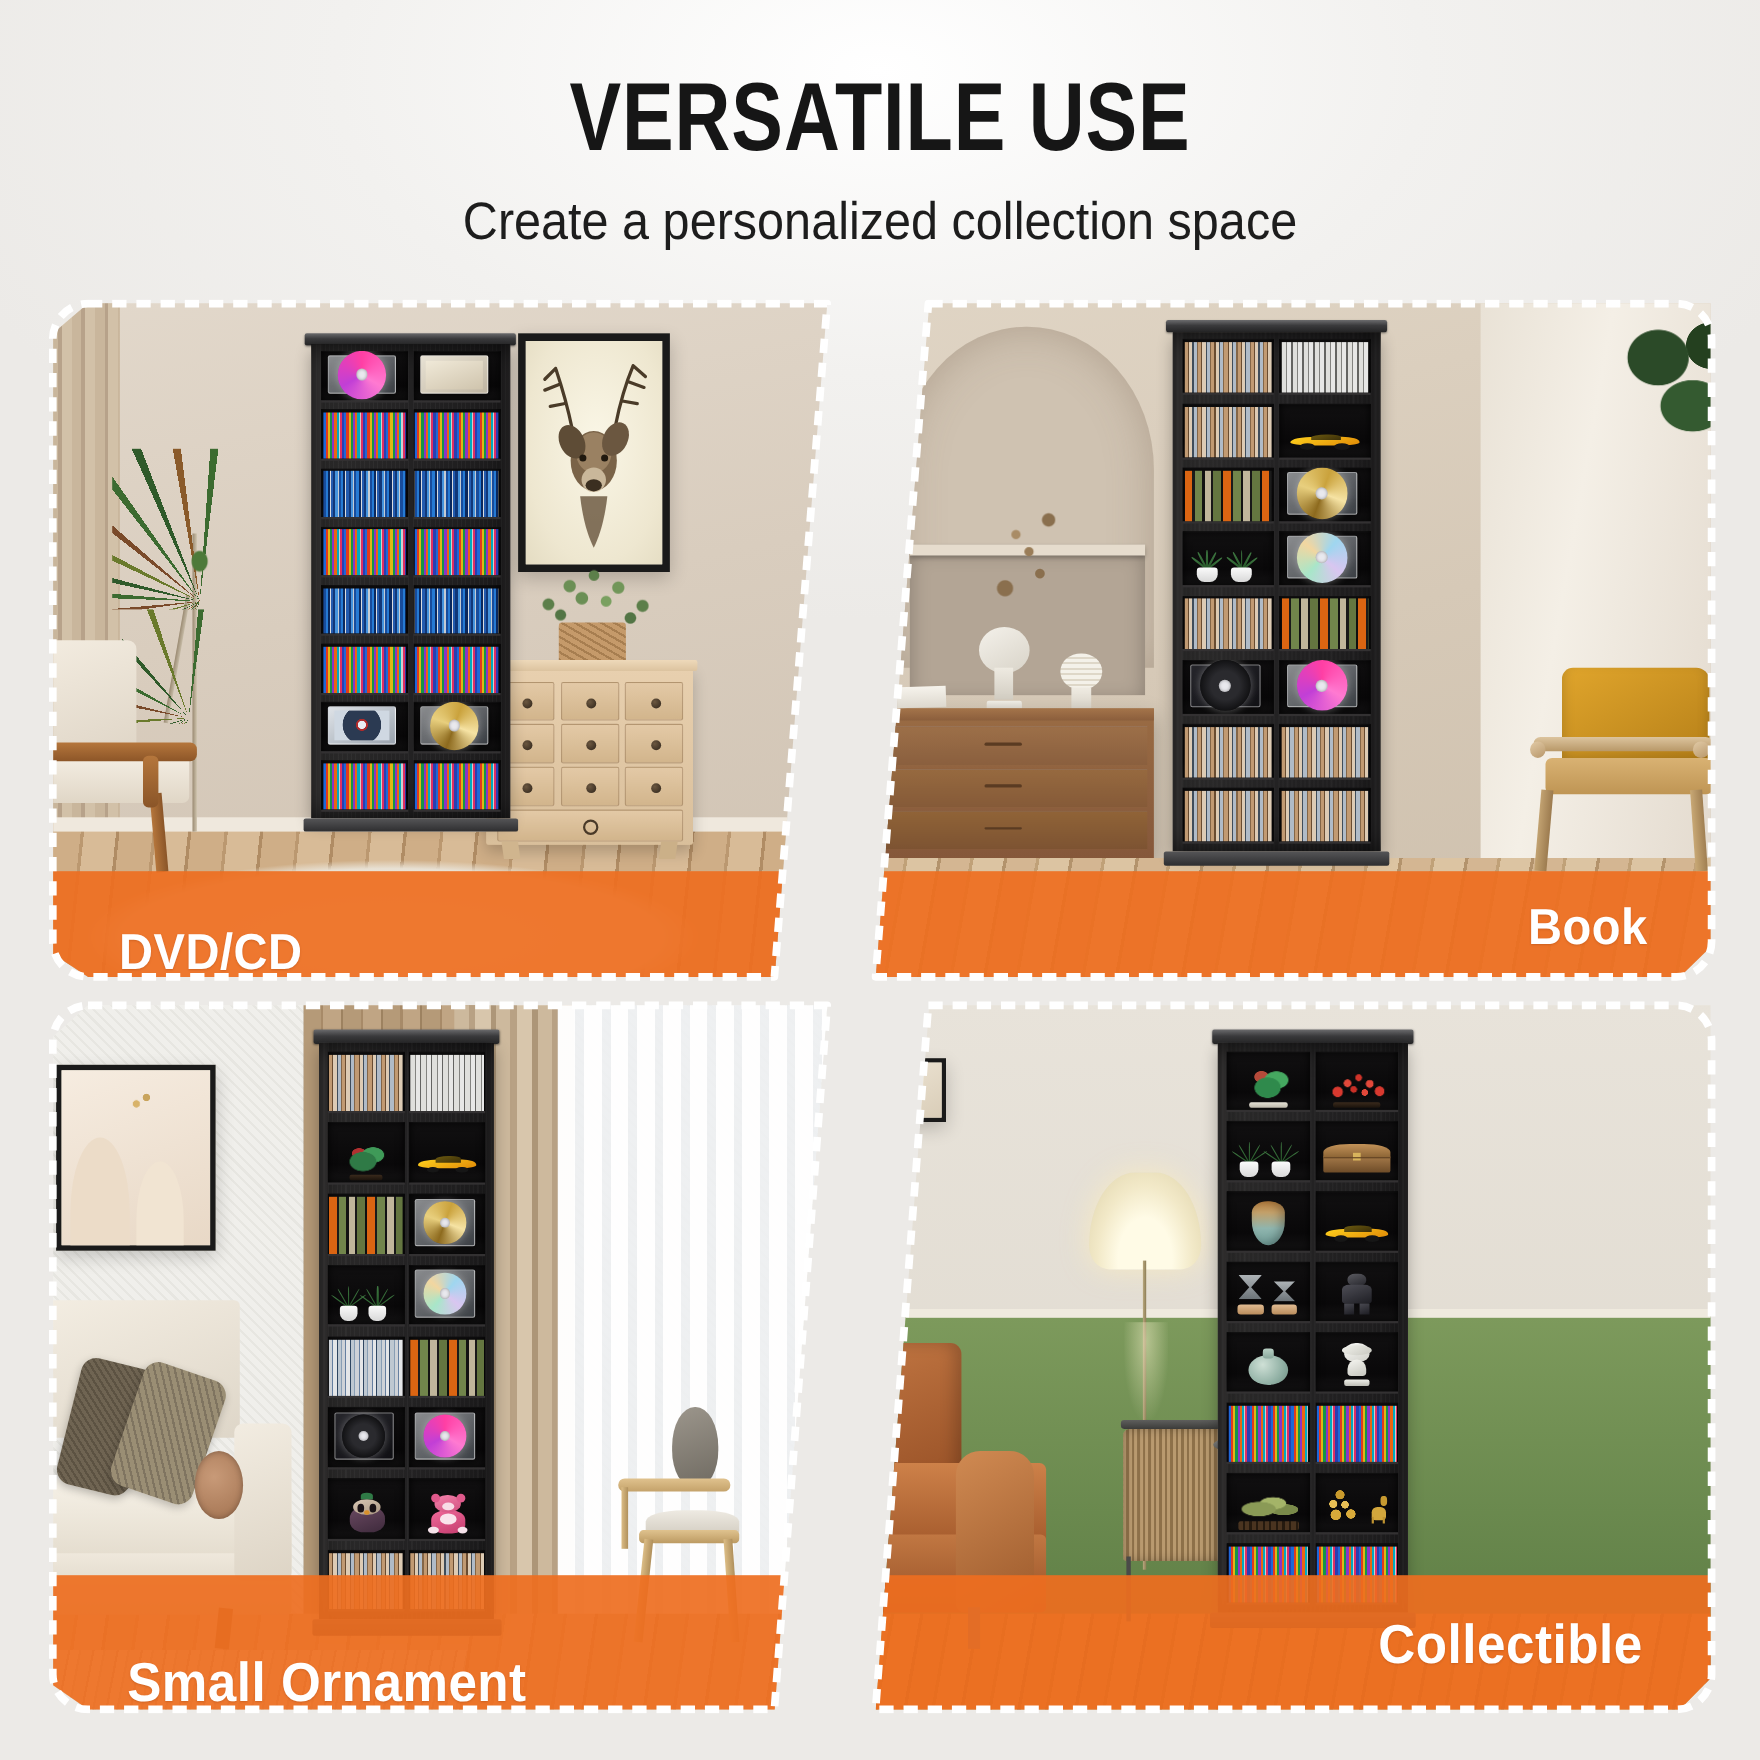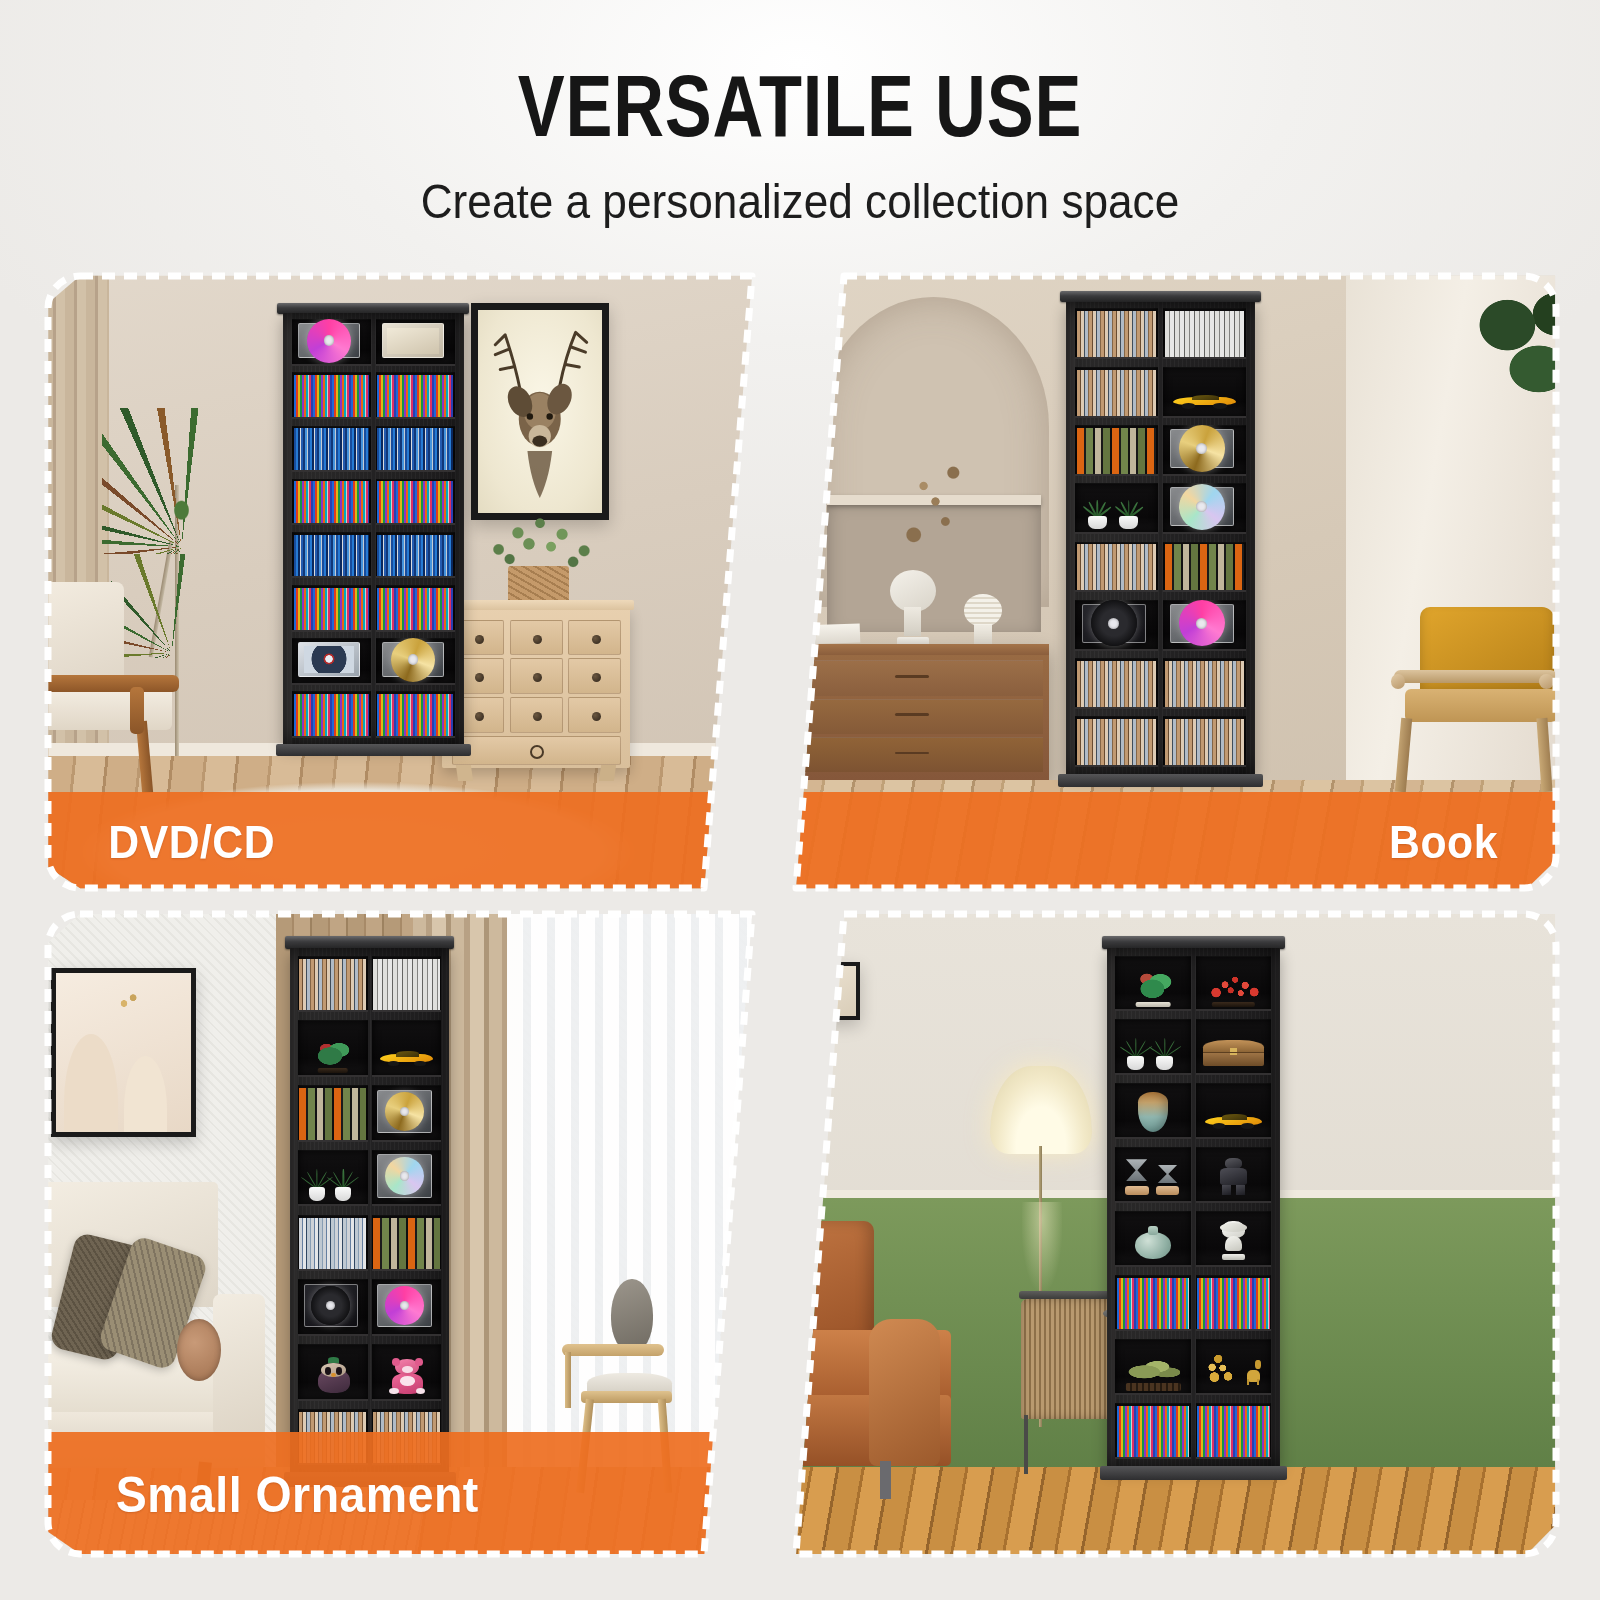--- a/index.html
+++ b/index.html
@@ -31,21 +31,21 @@
   .dash{position:absolute;inset:0;pointer-events:none;}
 
   .scene{position:absolute;inset:0;overflow:hidden;}
 
   
   .band{
     position:absolute;left:0;right:0;bottom:0;height:100px;
     background:rgba(238,110,31,.92);
     display:flex;align-items:center;
   }
-  .band.left{justify-content:flex-start;padding-left:58px;}
+  .band.left{justify-content:flex-start;padding-left:58px;align-items:flex-end;}
   .band.right{justify-content:flex-end;padding-right:58px;}
   .band span{
     color:#fff;font-size:46px;font-weight:bold;letter-spacing:.5px;
     transform:scaleX(.93);transform-origin:50% 50%;
     text-shadow:0 1px 2px rgba(120,45,0,.25);
   }
   .band.tall{height:126px}
   .band.tall span{font-size:50px}
 
   
@@ -884,14 +884,17 @@
           </div>
           <div class="cell">
               <div class="dvd"></div>
             </div>
           <div class="cell">
               <div class="dvd"></div>
             </div>
         </div>
       </div>
     </div>
+    <div class="band right tall">
+      <span>Collectible</span>
+    </div>
   </div>
 </div>
 
 </body></html>

